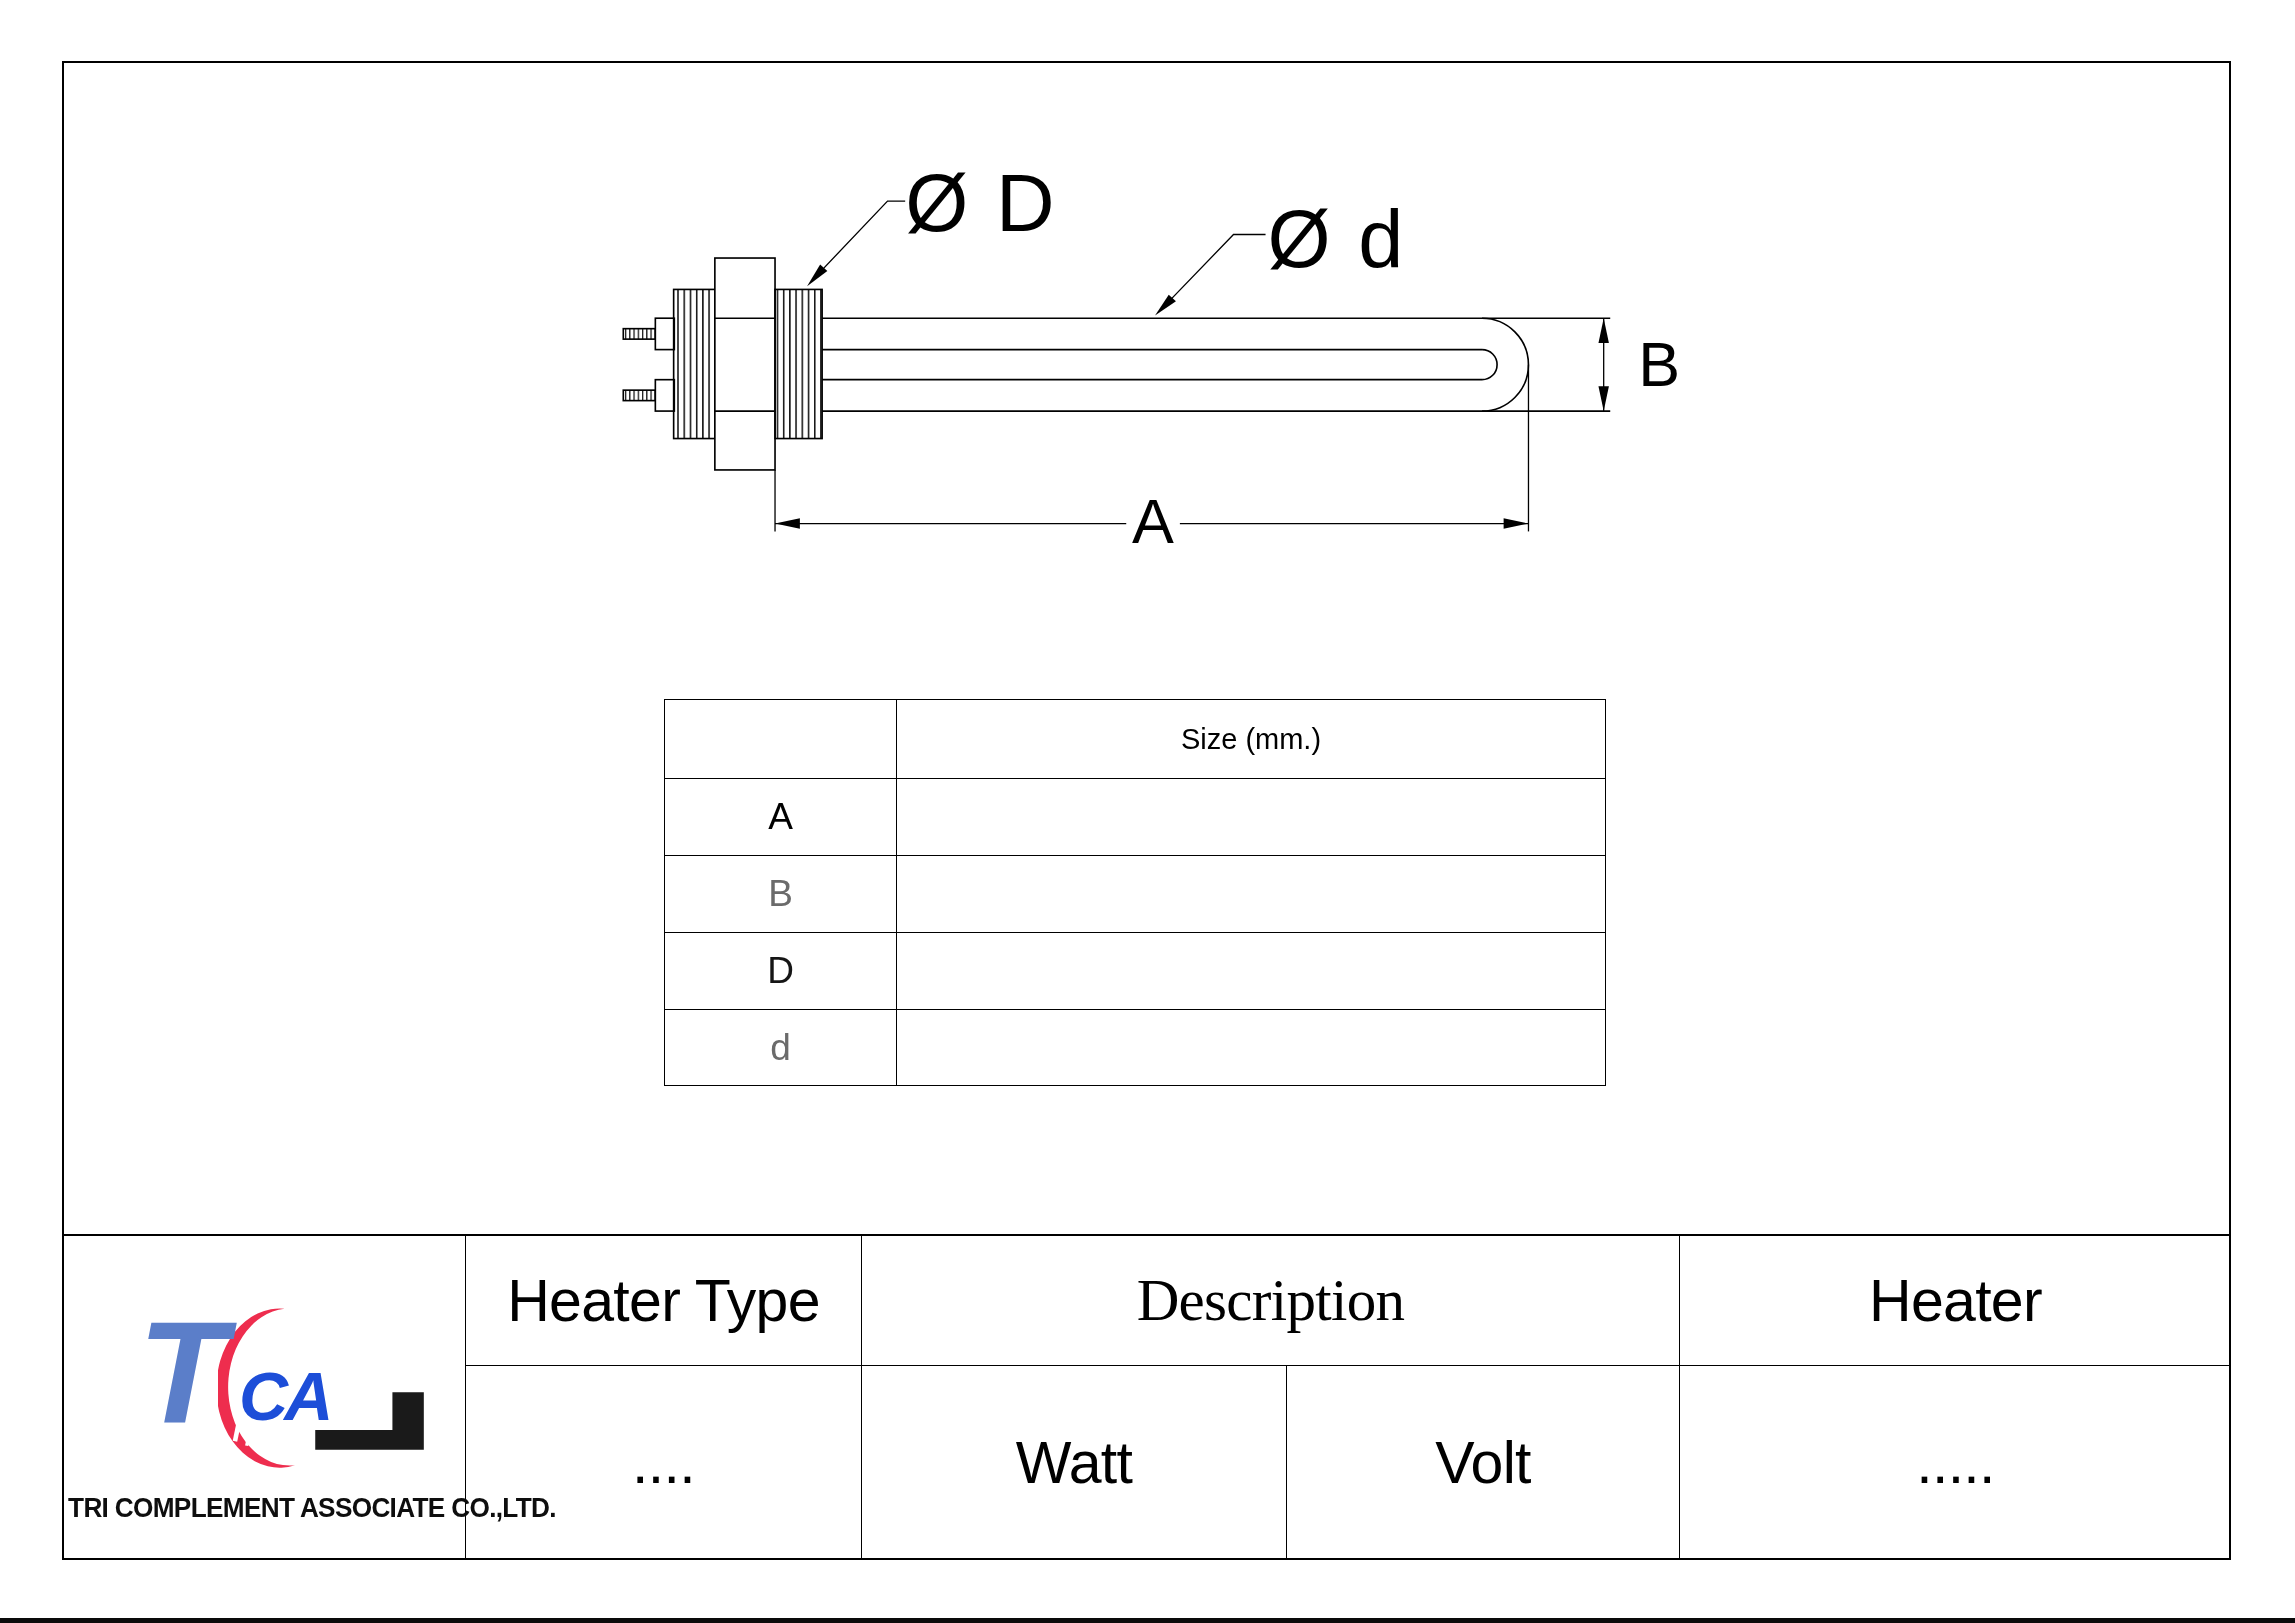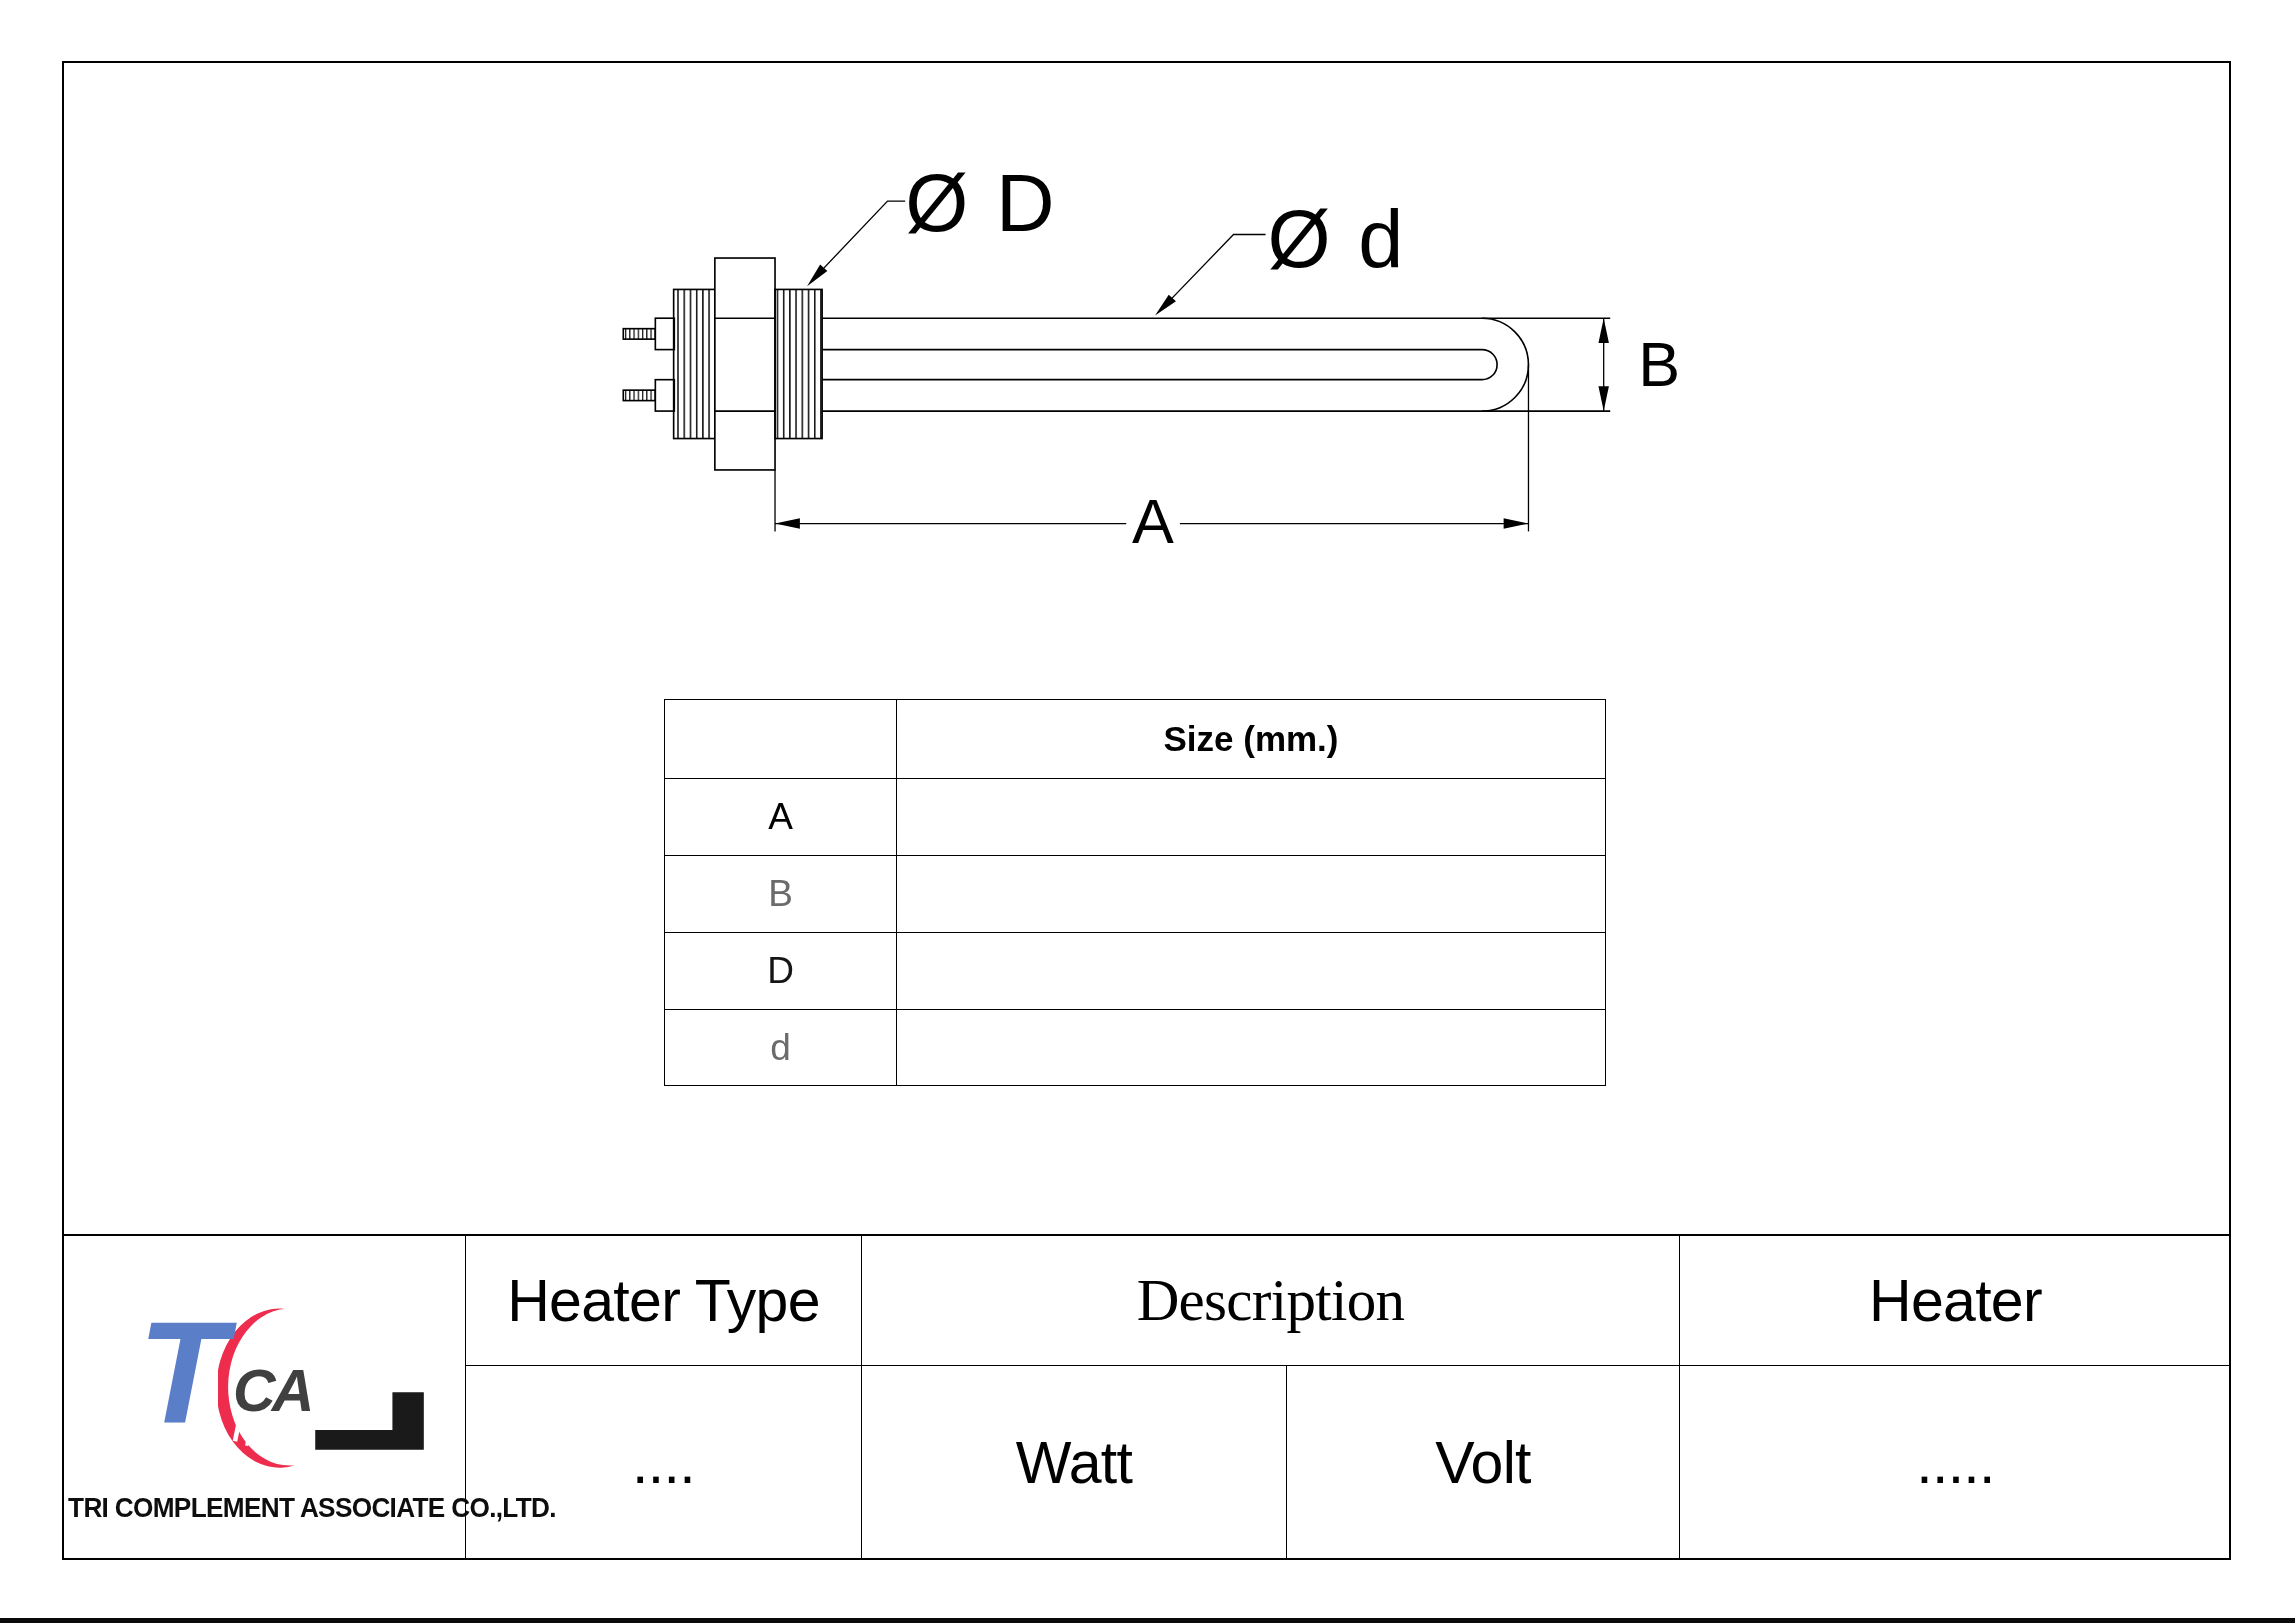--- a/index.html
+++ b/index.html
@@ -36,21 +36,21 @@
     grid-template-rows:79px 77px 77px 77px 1fr;
   }
   .st-cell {
     border-right:1.3px solid #000;
     border-bottom:1.3px solid #000;
     display:flex; align-items:center; justify-content:center;
     box-sizing:border-box;
   }
   .st-cell.last-col { border-right:none; }
   .st-cell.last-row { border-bottom:none; }
-  .st-header { font-weight:bold; font-size:35px; letter-spacing:0; }
+  .st-header { font-weight:normal; font-size:29px; letter-spacing:0; }
   .st-label { font-size:37px; }
   .c-black { color:#000000; }
   .c-dark  { color:#151515; }
   .c-gray  { color:#6b6b6b; }
 
   
   .title-block {
     position:absolute; left:62px; top:1234px;
     width:2169px; height:325px;
     border-top:2px solid #000;
@@ -74,24 +74,24 @@
   .c-watt   { width:425px; }
   .c-dots2  { flex:1; }
 
   
   .logo-t {
     position:absolute; left:76px; top:65px;
     font-size:145px; line-height:1; font-weight:bold; font-style:italic;
     color:#5b7ec9;
   }
   .logo-ca {
-    position:absolute; left:171px; top:126px;
-    font-size:59px; line-height:1; font-weight:bold; font-style:italic;
+    position:absolute; left:177px; top:126px;
+    font-size:68px; line-height:1; font-weight:bold; font-style:italic;
     letter-spacing:-3.9px;
-    color:#404040;
+    color:#1d4ed8;
   }
   .company-name {
     position:absolute; left:0; top:257px; width:404px;
     text-align:center;
     font-size:27px; font-weight:bold; letter-spacing:-0.7px;
     transform:scaleX(0.97);
     color:#0e0e0e;
     white-space:nowrap;
   }
 </style>

